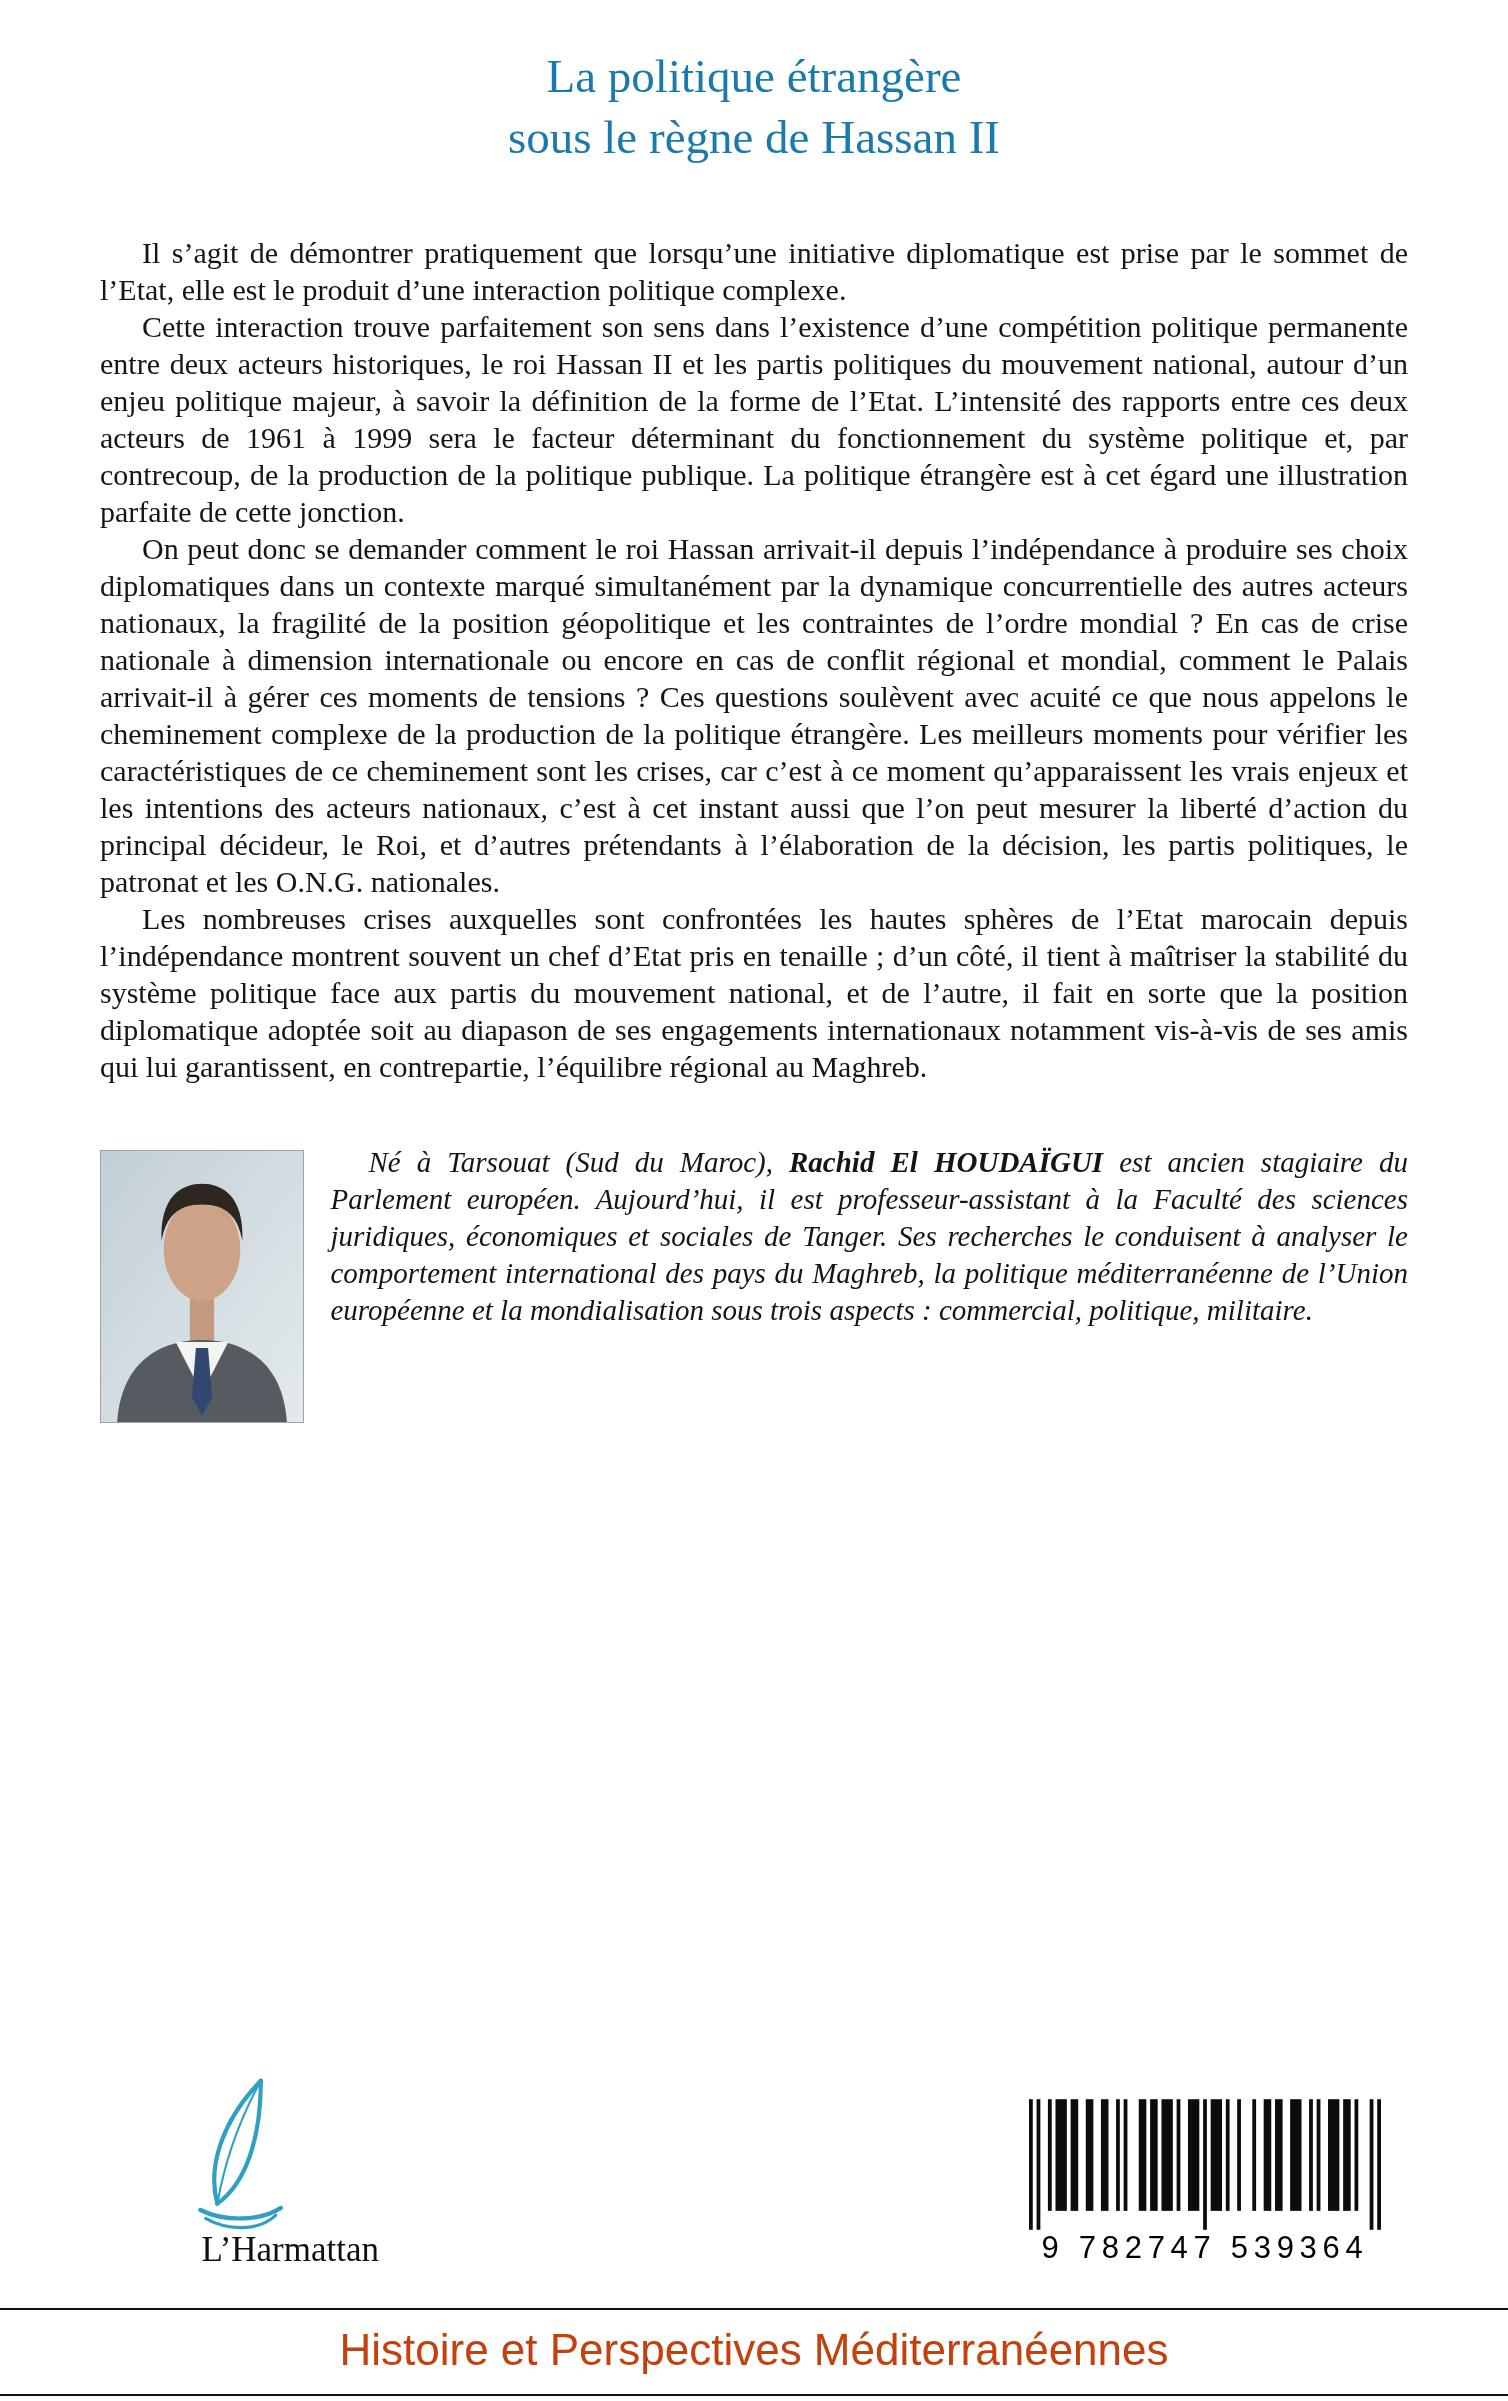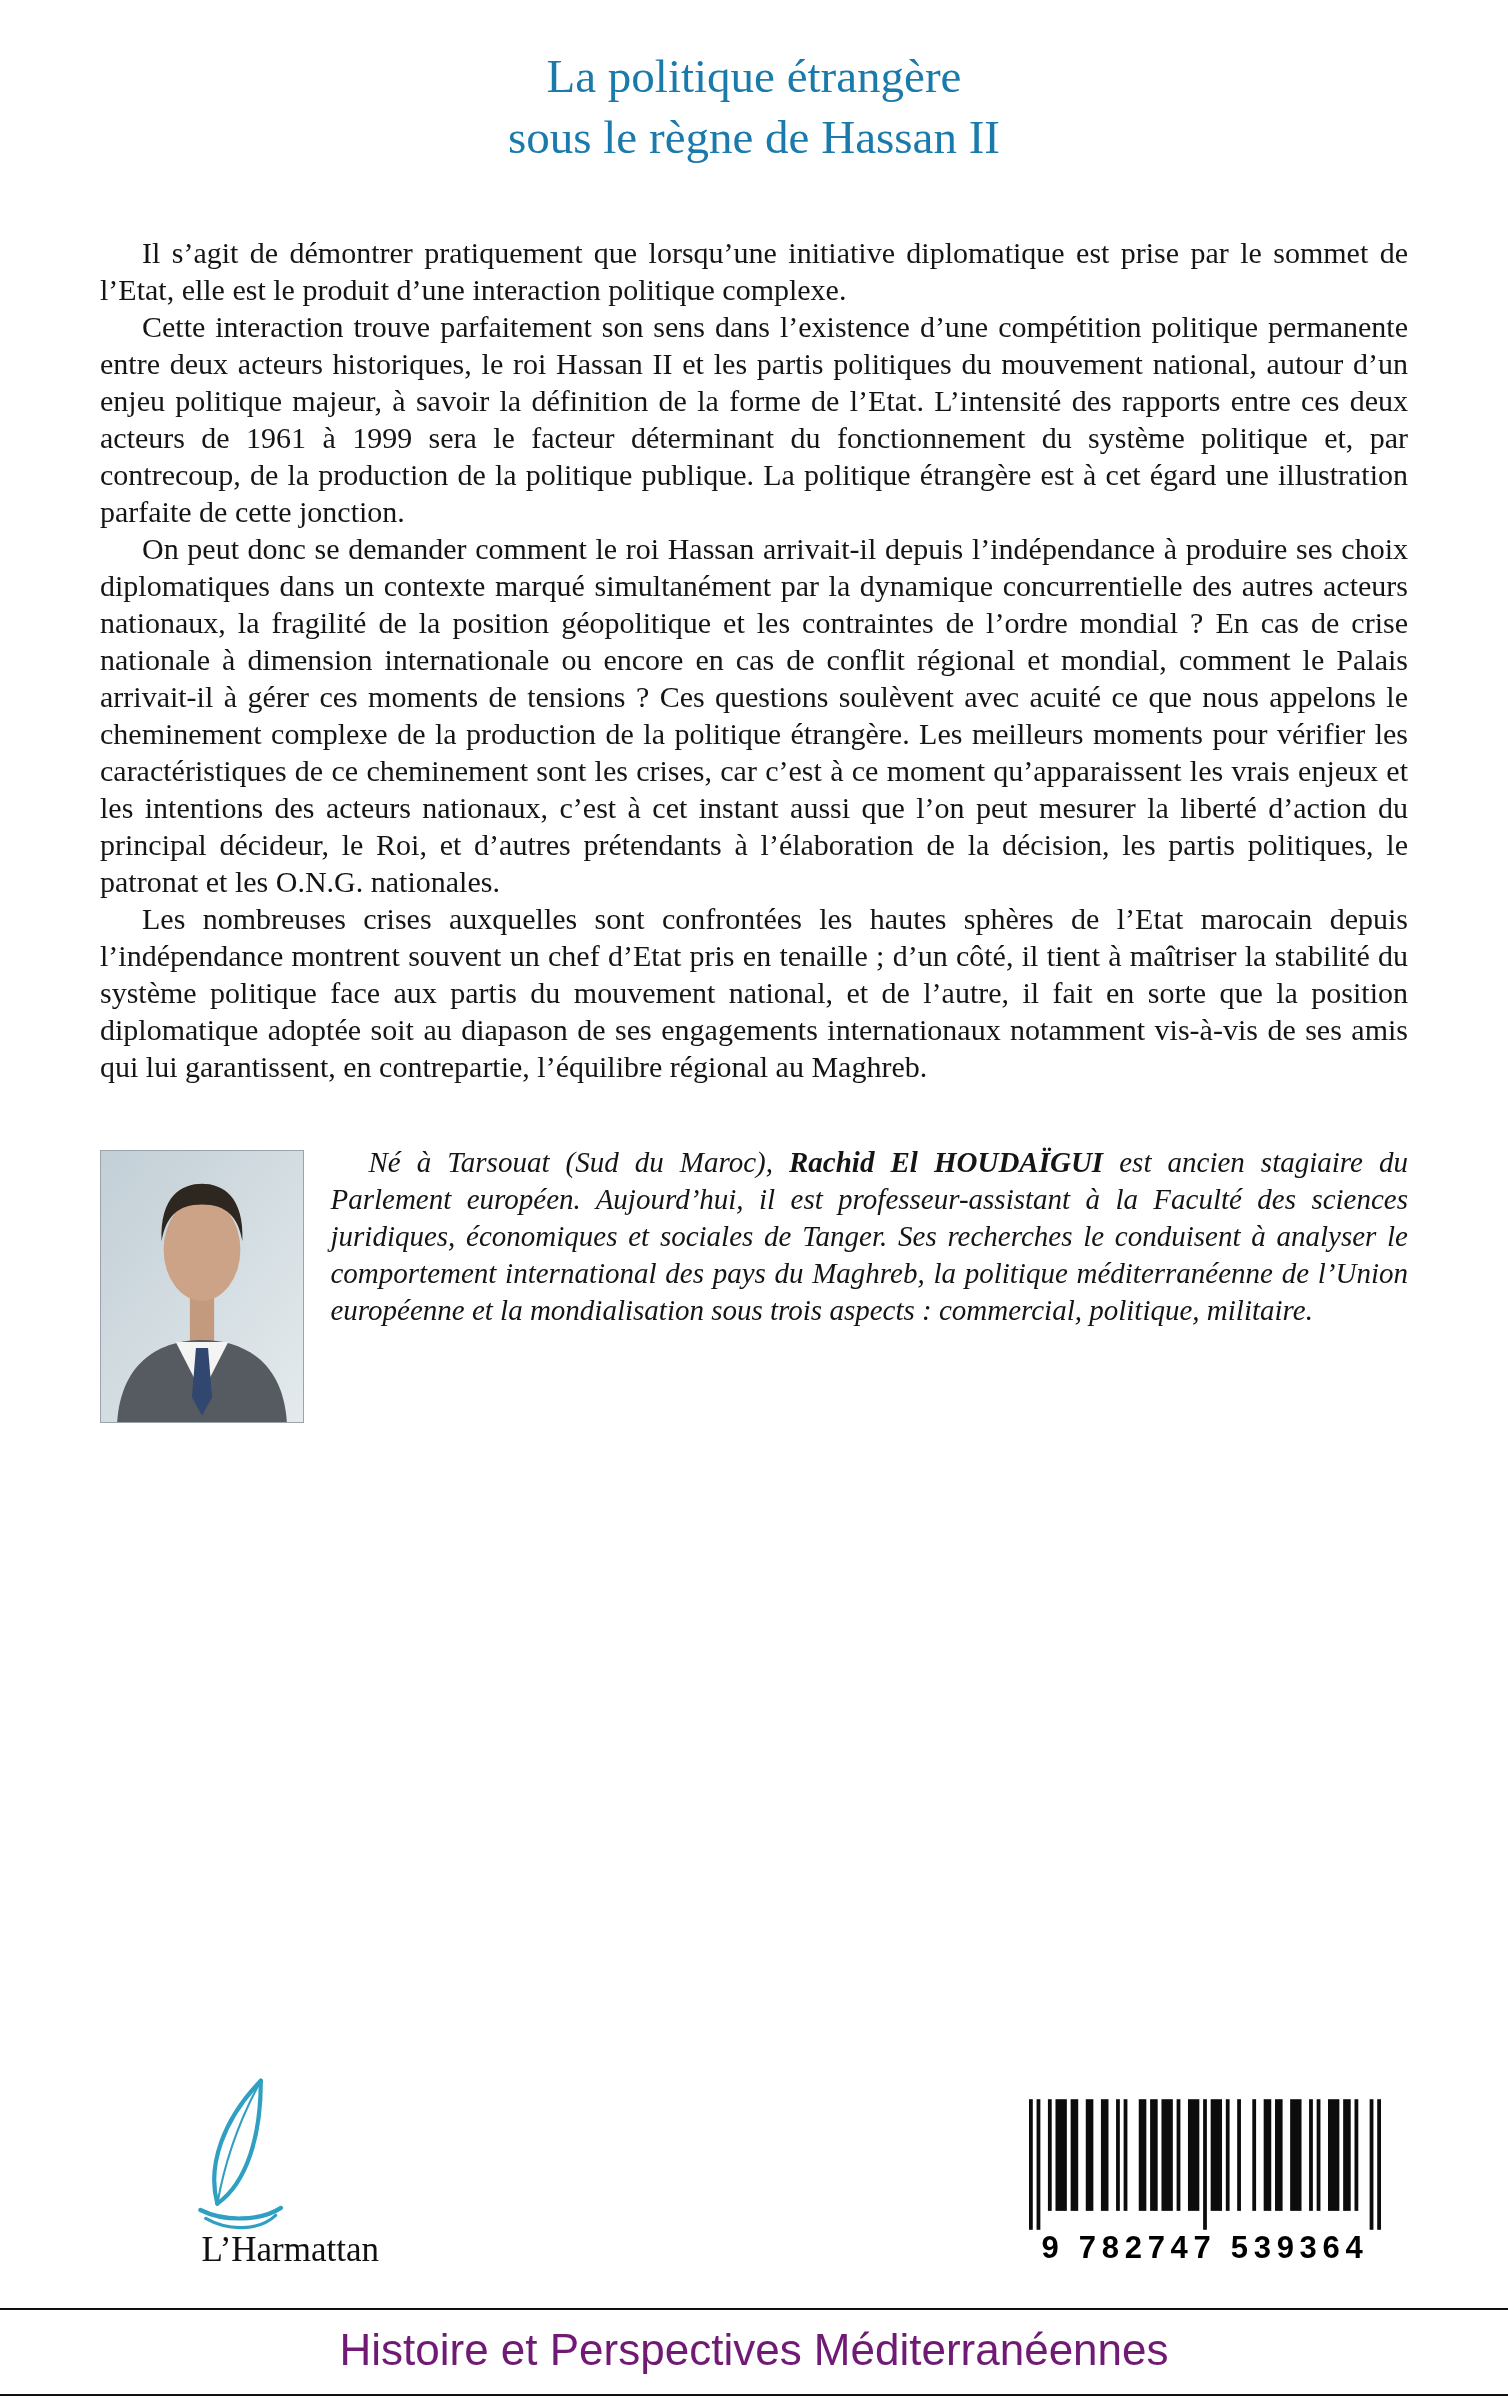--- a/index.html
+++ b/index.html
@@ -68,21 +68,21 @@
     stroke: var(--logo-color, #2fa0c2);
     fill:none;
     stroke-linecap:round;
   }
   .publisher-name {
     font-size:35px;
     color:#101010;
     margin-top:-13.2px;
     font-style:normal;
   }
-  .barcode-col { width:416px; text-align:center; padding-bottom:5.7px;font-weight:bold; }
+  .barcode-col { width:416px; text-align:center; padding-bottom:5.7px; }
   .barcode-bars { width:352px; height:131px; display:block; margin:0 auto; }
   .barcode-number {
     font-family:"Liberation Sans", sans-serif;
     font-size:31px;
     letter-spacing:5.7px;
     color:#000;
     margin-top:0px;
     white-space:nowrap;
   }
   .price-col {
@@ -97,21 +97,21 @@
   
   .collection-band {
     position:absolute;
     left:0; right:0; bottom:5.7px;
     border-top:2.8px solid #101010;
     border-bottom:2.8px solid #101010;
     padding:15px 0 19px 0;
     text-align:center;
     font-family:"Liberation Sans", sans-serif;
     font-size:44px;
-    color:#701a75;
+    color:#c2410c;
   }
 </style>
 </head>
 <body>
 
 <div class="page">
 
   <h1 class="title">
     <span class="title-line">La politique étrangère</span>
     <span class="title-line">sous le règne de Hassan II</span>

